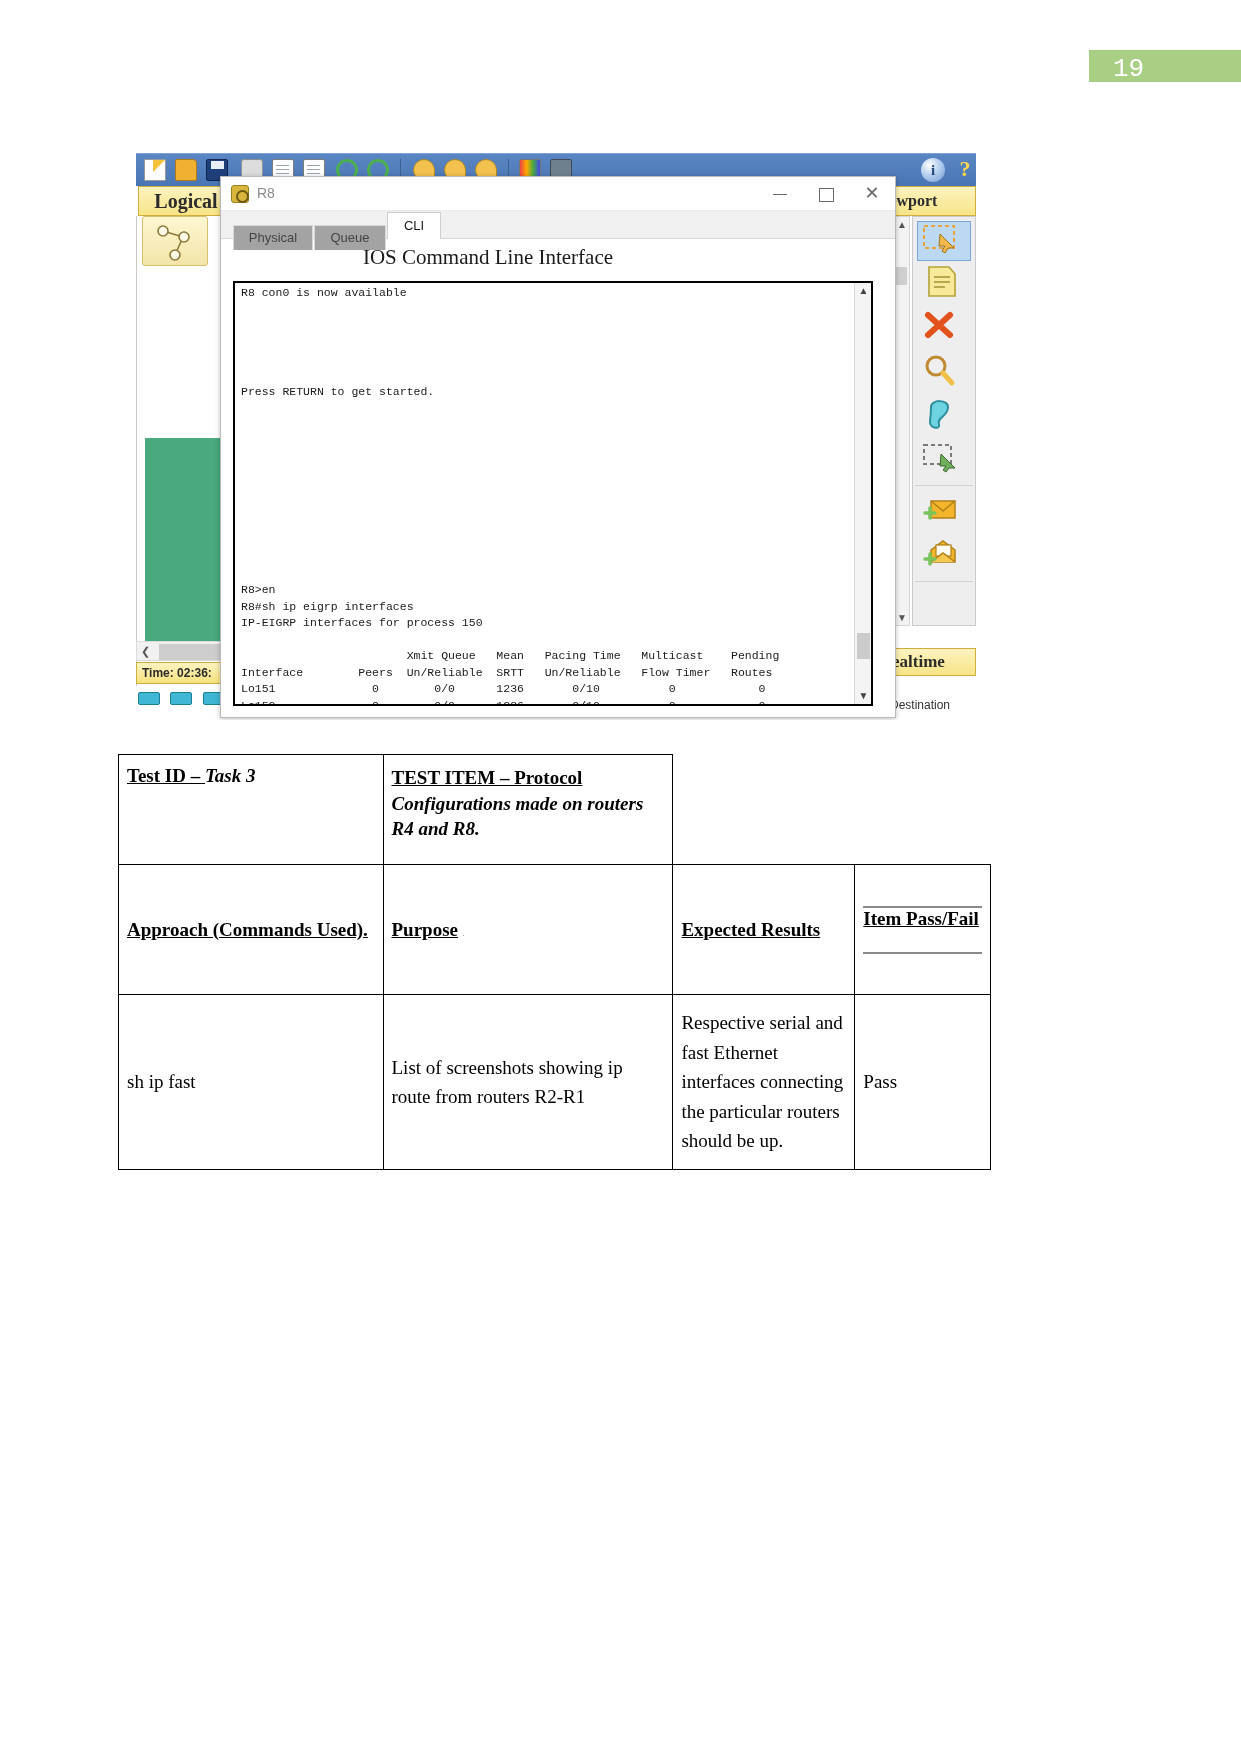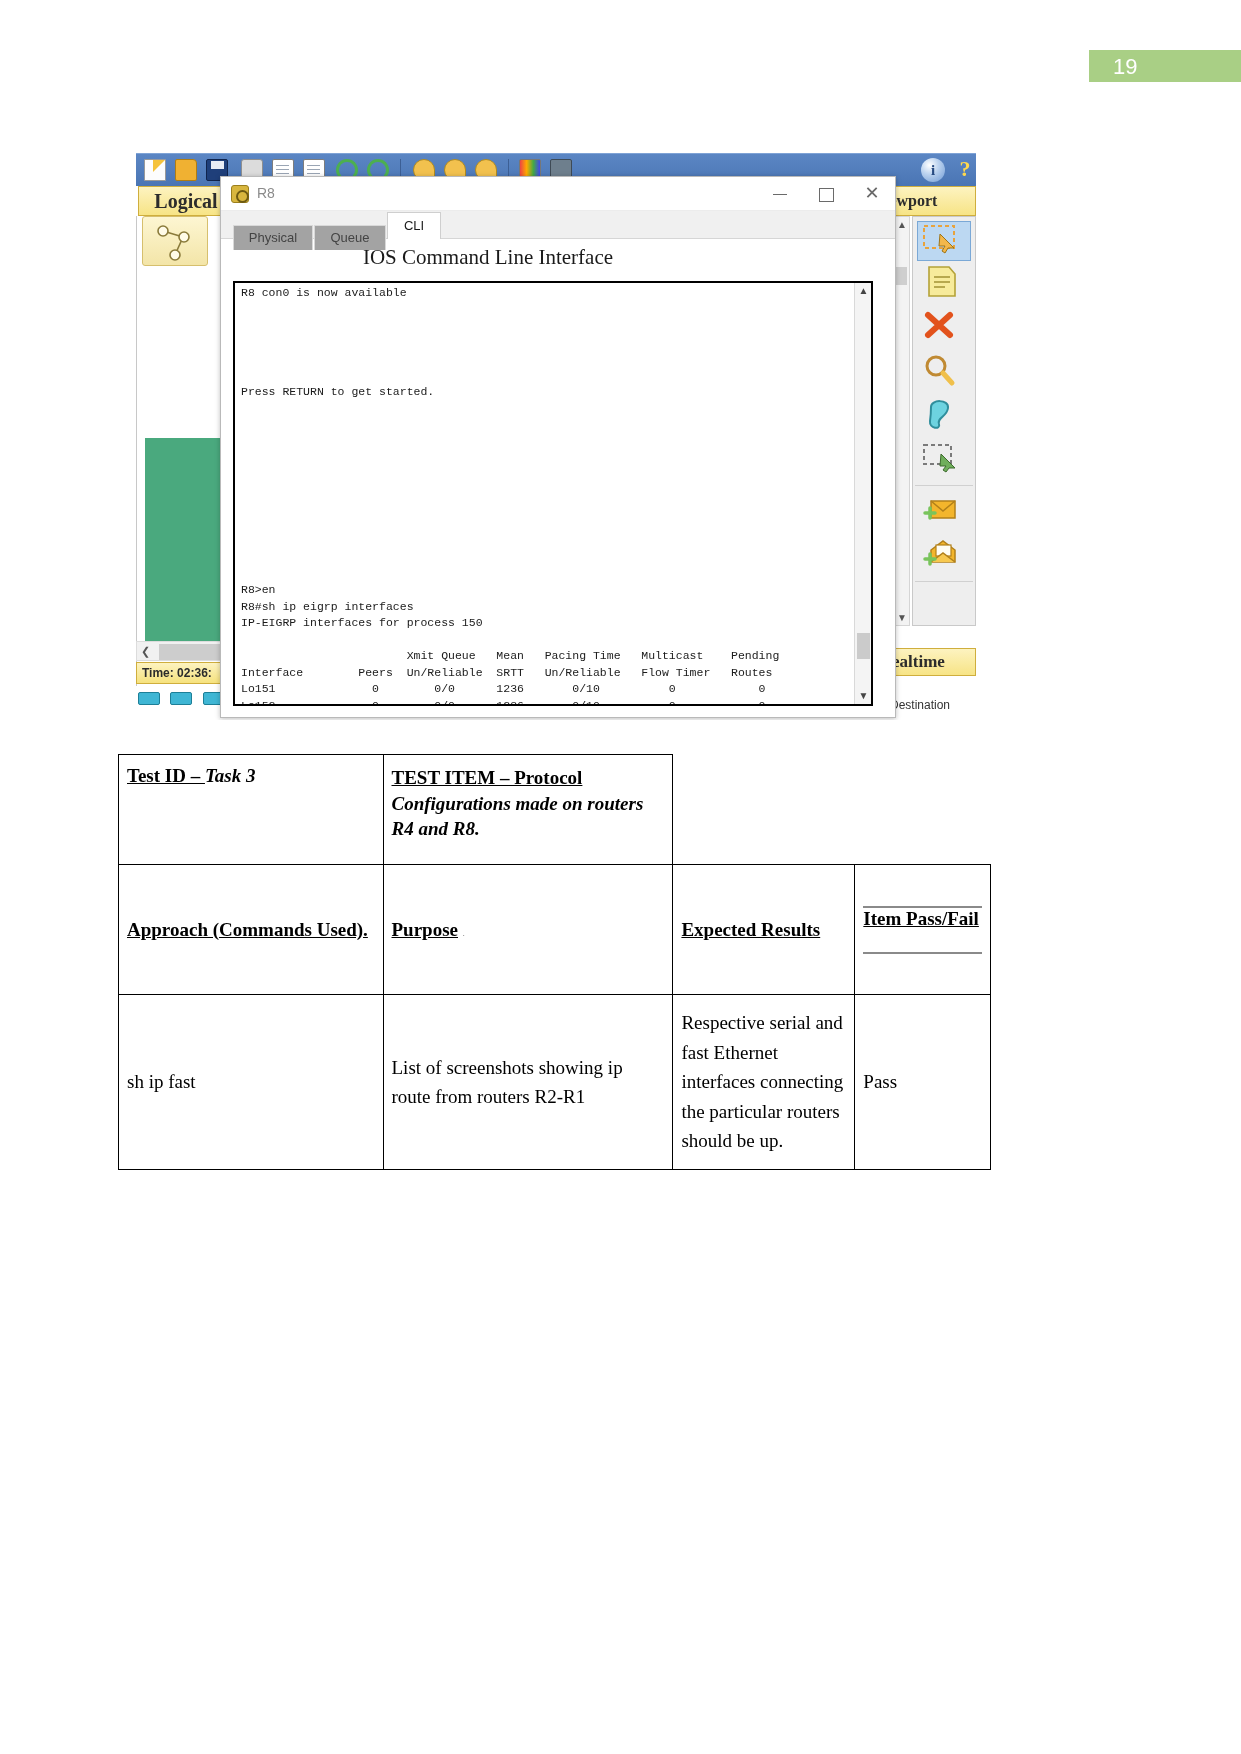--- a/index.html
+++ b/index.html
@@ -21,22 +21,22 @@
     font-family:"Liberation Serif", serif;
     font-size:27px; letter-spacing:0.2px; color:#000;
     white-space:nowrap;
   }
   .page-number-badge{
     position:absolute; left:1089px; top:50px; width:152px; height:32px;
     background:#a9cf85;
   }
   .page-number-badge span{
     position:absolute; left:24px; top:4px;
-    font-family:Liberation Sans, sans-serif;
-    font-size:22px; color:#ffffff;
+    font-family:Liberation Mono, monospace;
+    font-size:26px; color:#ffffff;
   }
 
   
   .shot{
     position:absolute; left:128px; top:128px;
     width:848px; height:592px;
     background:#ffffff;
     overflow:hidden;
     font-family:"Liberation Sans", sans-serif;
   }

